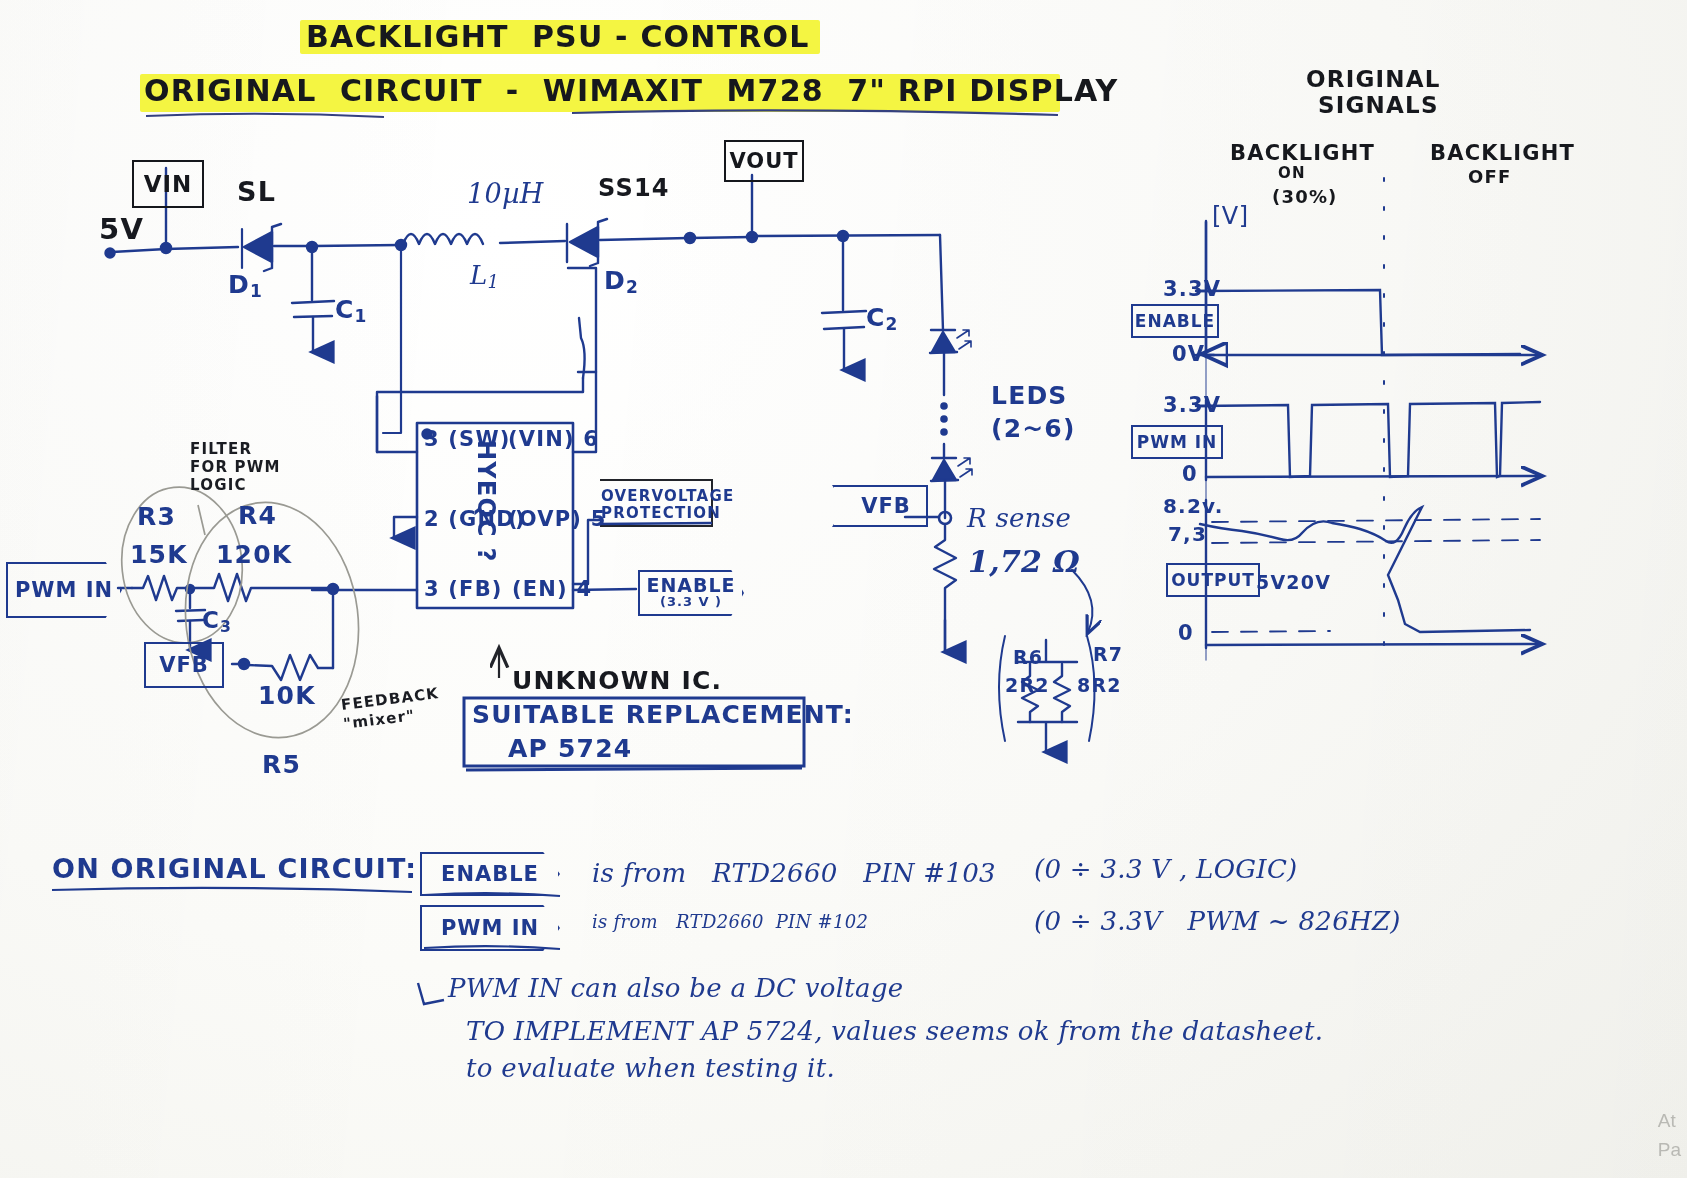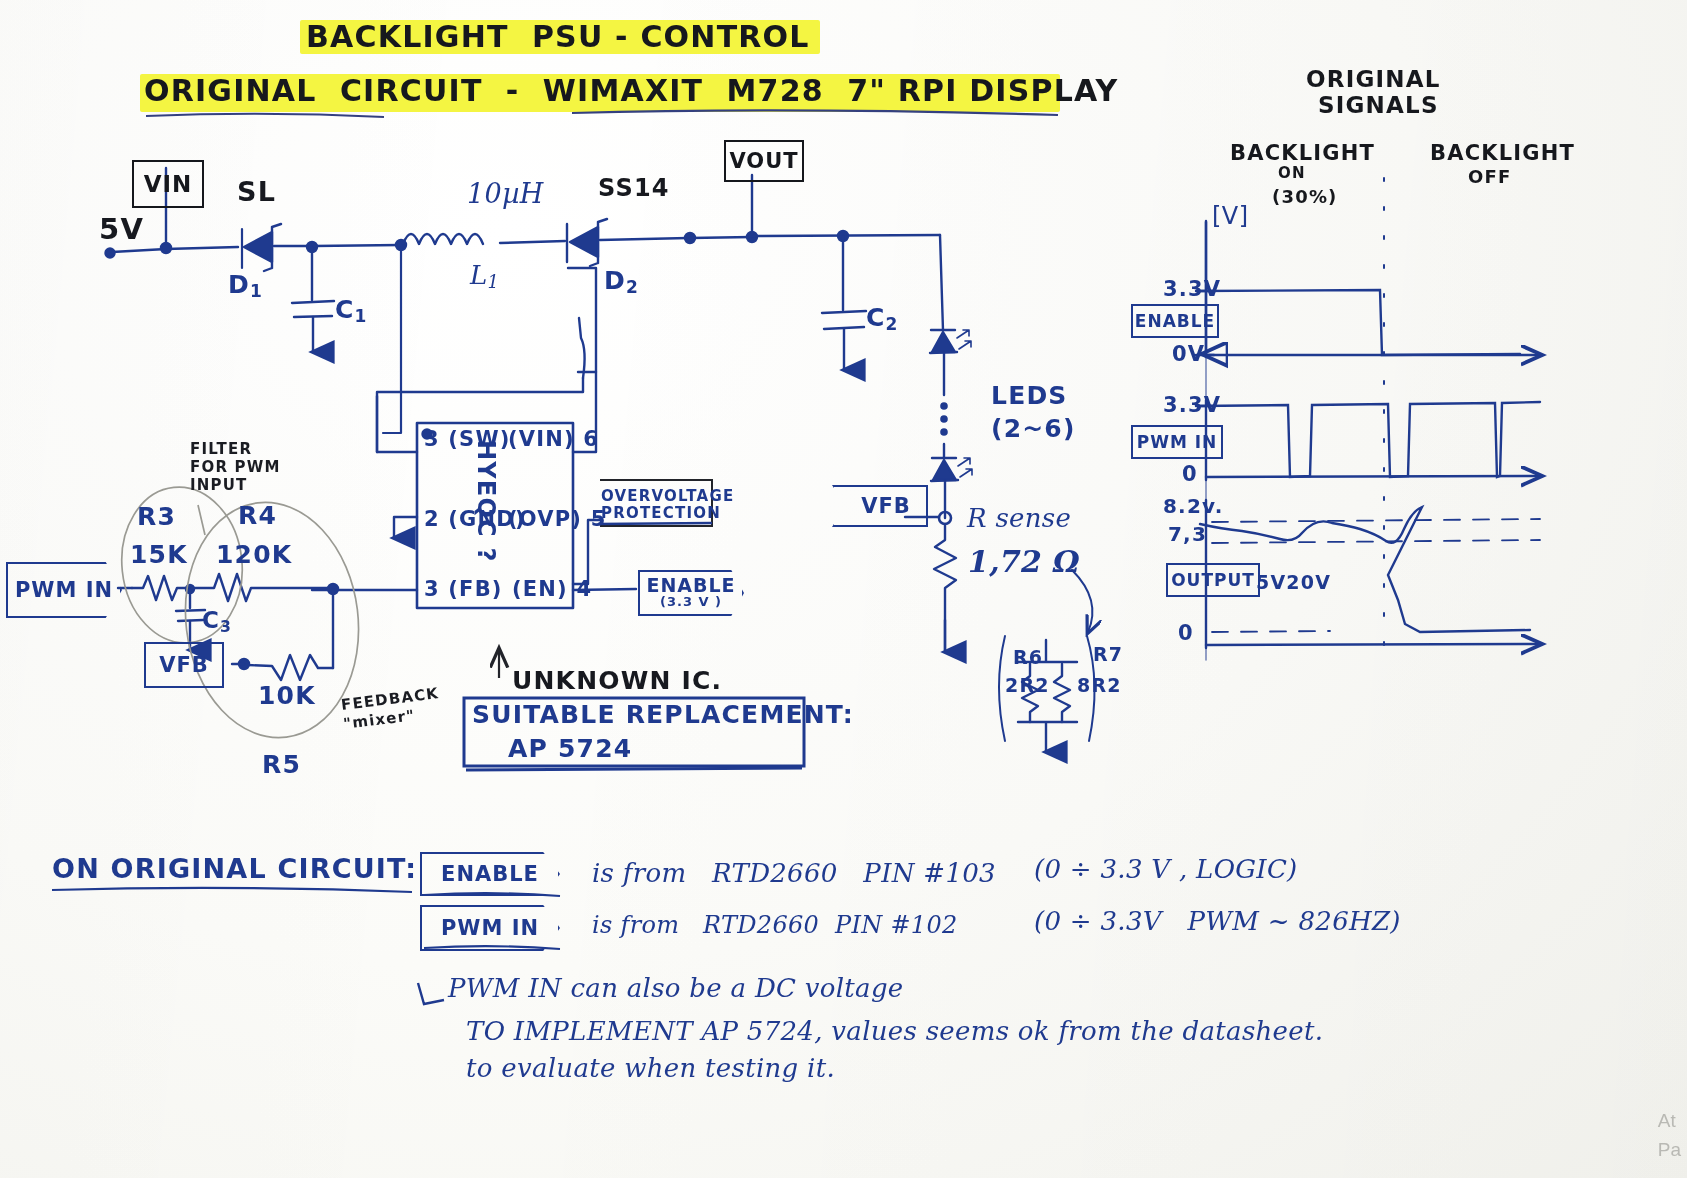--- a/index.html
+++ b/index.html
@@ -330,21 +330,21 @@
 <div class="hand cap" style="left:508px;top:508px;font-size:21px;">(OVP) 5</div>
 <div class="hand cap" style="left:512px;top:578px;font-size:21px;">(EN) 4</div>
 <div class="hand cap rot90" style="left:498px;top:440px;font-size:24px;">HYEQC ?</div>
 
 <div class="tag" style="left:6px;top:562px;width:112px;height:52px;font-size:21px;clip-path:polygon(0 0,86% 0,100% 50%,86% 100%,0 100%);">
   <span>PWM IN</span>
 </div>
 
 <div class="hand cap" style="left:190px;top:440px;font-size:15px;line-height:1.2;color:#1a1c22;">FILTER
 FOR PWM
-INPUT</div>
+LOGIC</div>
 
 <div class="hand cap" style="left:137px;top:504px;font-size:25px;">R3</div>
 <div class="hand cap" style="left:130px;top:542px;font-size:25px;">15K</div>
 <div class="hand cap" style="left:202px;top:608px;font-size:23px;">C<span class="sub">3</span></div>
 
 <div class="hand cap" style="left:238px;top:503px;font-size:25px;">R4</div>
 <div class="hand cap" style="left:216px;top:542px;font-size:25px;">120K</div>
 
 <div class="tagbox" style="left:144px;top:642px;width:76px;height:42px;font-size:21px;border-color:#1f3a8f;color:#1f3a8f;">
   <span>VFB</span>
@@ -400,21 +400,21 @@
 
 <div class="tag" style="left:420px;top:852px;width:136px;height:40px;font-size:21px;clip-path:polygon(0 0,88% 0,100% 50%,88% 100%,0 100%);">
   <span>ENABLE</span>
 </div>
 <div class="hand cursive" style="left:592px;top:860px;font-size:26px;">is from   RTD2660   PIN #103</div>
 <div class="hand cursive" style="left:1034px;top:856px;font-size:26px;">(0 ÷ 3.3 V , LOGIC)</div>
 
 <div class="tag" style="left:420px;top:905px;width:136px;height:42px;font-size:21px;clip-path:polygon(0 0,88% 0,100% 50%,88% 100%,0 100%);">
   <span>PWM IN</span>
 </div>
-<div class="hand cursive" style="left:592px;top:913px;font-size:24px;">is from   RTD2660  PIN #102</div>
+<div class="hand cursive" style="left:592px;top:913px;font-size:18px;">is from   RTD2660  PIN #102</div>
 <div class="hand cursive" style="left:1034px;top:908px;font-size:26px;">(0 ÷ 3.3V   PWM ~ 826HZ)</div>
 
 <div class="hand cursive" style="left:448px;top:975px;font-size:26px;">PWM IN can also be a DC voltage</div>
 <div class="hand cursive" style="left:466px;top:1018px;font-size:26px;">TO IMPLEMENT AP 5724, values seems ok from the datasheet.</div>
 <div class="hand cursive" style="left:466px;top:1055px;font-size:26px;">to evaluate when testing it.</div>
 
 <div class="corner">
   <div>At</div>
   <div>Pa</div>
 </div>

